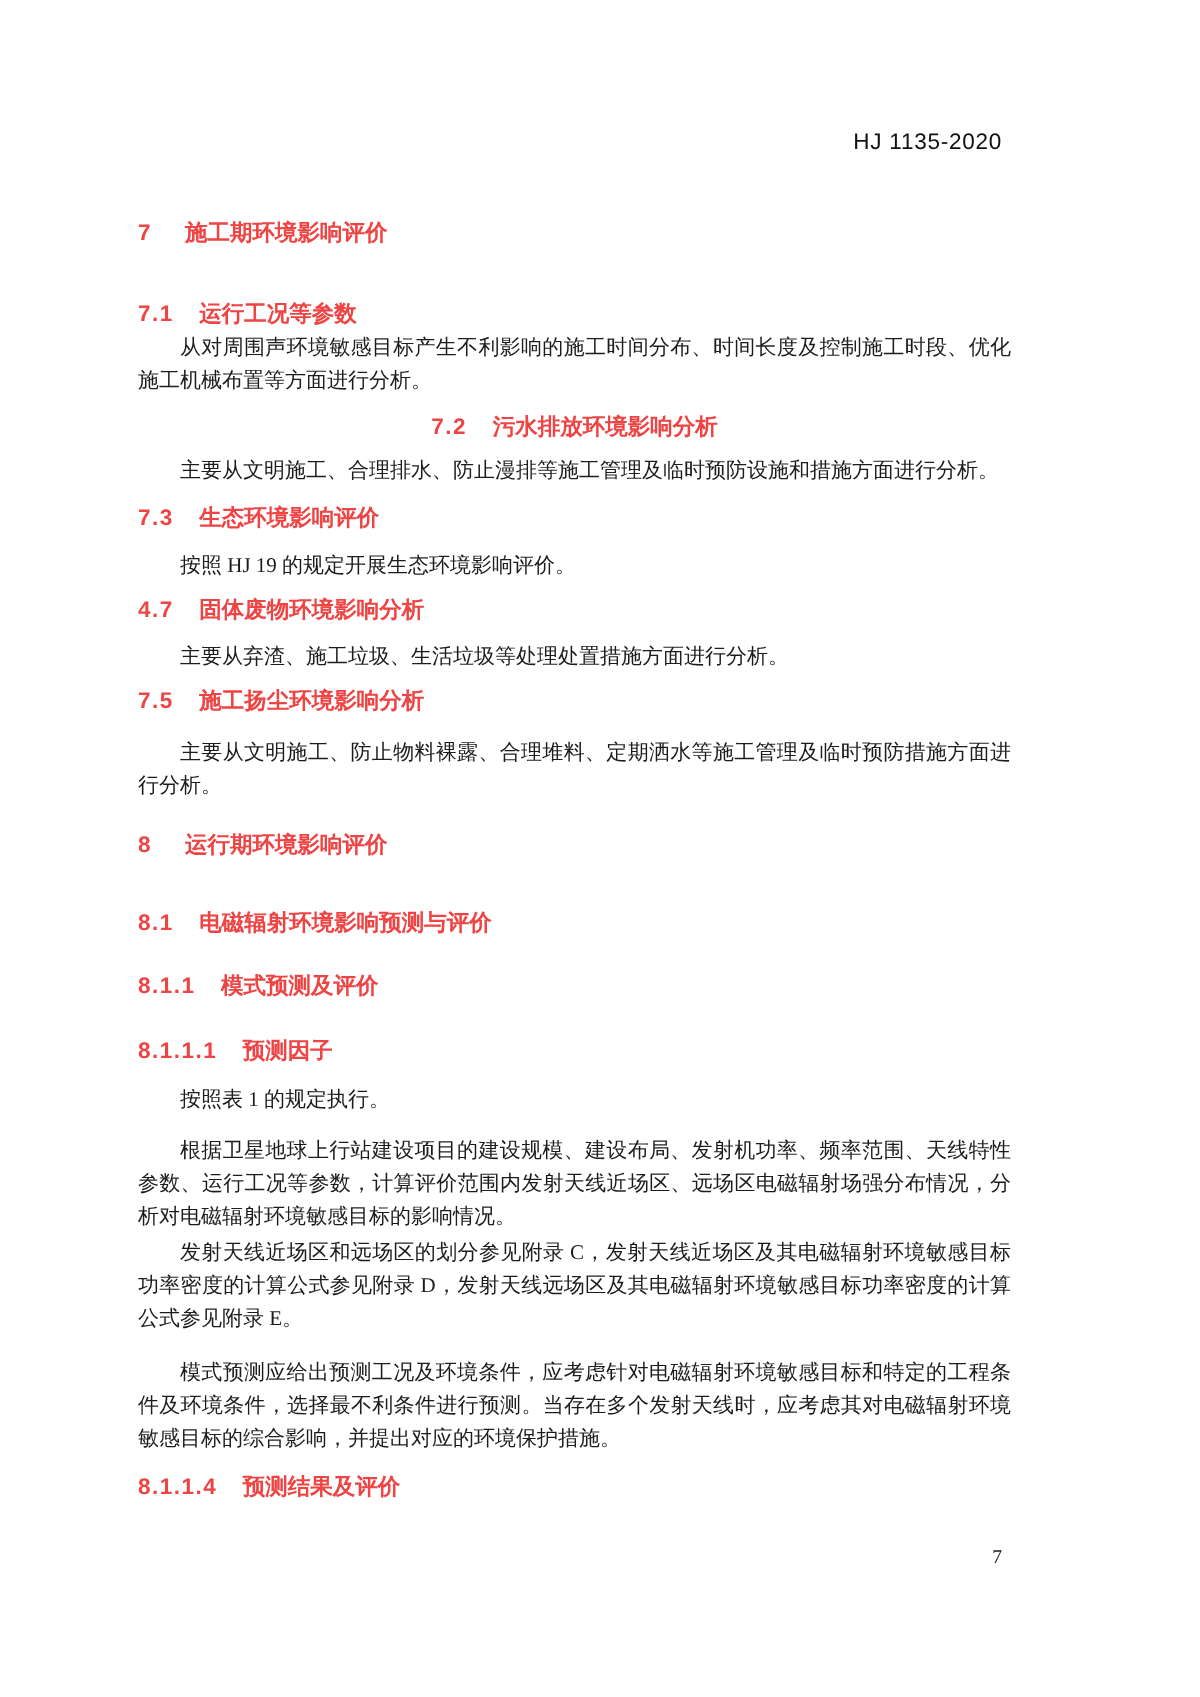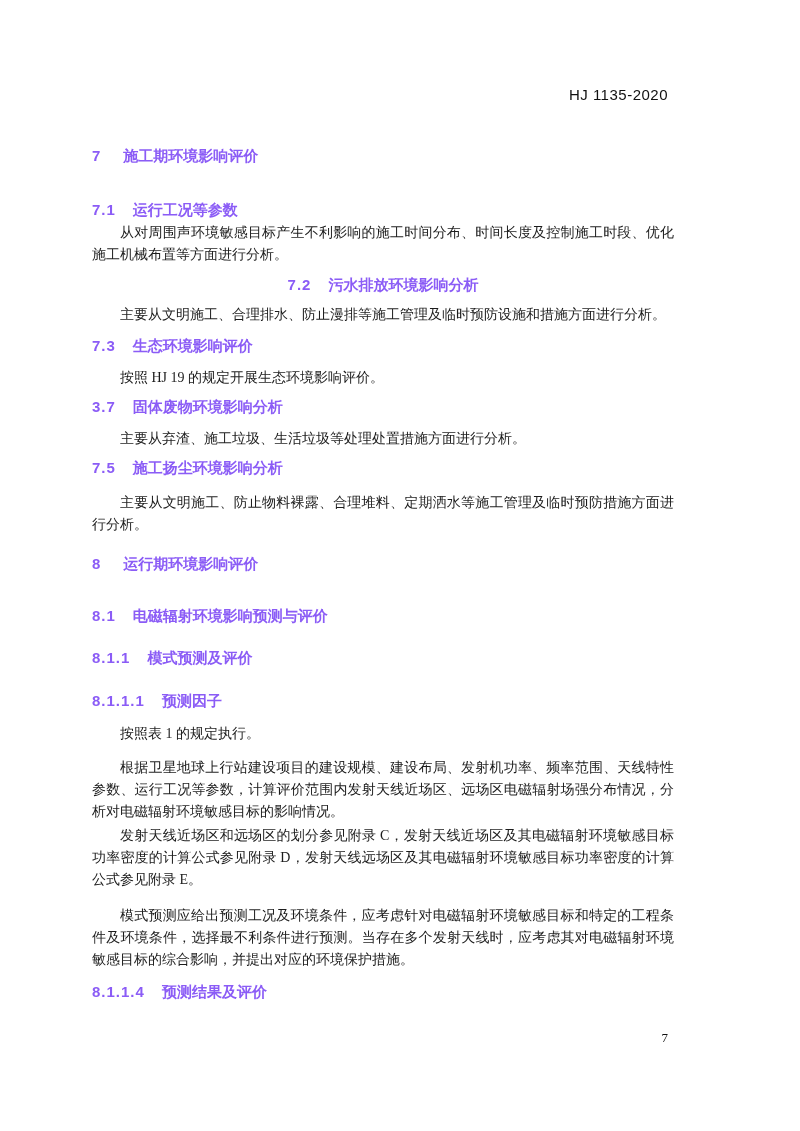--- a/index.html
+++ b/index.html
@@ -21,21 +21,21 @@
     line-height: 18px;
     letter-spacing: 0.5px;
     margin-right: 6px;
     color: #111;
   }
   .hd {
     font-family: "Liberation Sans", "DejaVu Sans", sans-serif;
     font-weight: bold;
     font-size: 15px;
     line-height: 16px;
-    color: #8b5cf6;
+    color: #ef4444;
     white-space: nowrap;
   }
   .hd .num { display: inline-block; margin-right: 17px; letter-spacing: 1px; }
   .hd.chapter .num { margin-right: 22px; }
   .para {
     font-size: 14px;
     line-height: 22px;
     text-align: justify;
     text-indent: 2em;
     margin: 0;
@@ -98,21 +98,21 @@
 
   <p class="para b5">主要从文明施工、合理排水、防止漫排等施工管理及临时预防设施和措施方面进行分析。</p>
 
   <div class="hd b6">
     <span class="num">7.3</span><span>生态环境影响评价</span>
   </div>
 
   <p class="para b7">按照 HJ 19 的规定开展生态环境影响评价。</p>
 
   <div class="hd b8">
-    <span class="num">3.7</span><span>固体废物环境影响分析</span>
+    <span class="num">4.7</span><span>固体废物环境影响分析</span>
   </div>
 
   <p class="para b9">主要从弃渣、施工垃圾、生活垃圾等处理处置措施方面进行分析。</p>
 
   <div class="hd b10">
     <span class="num">7.5</span><span>施工扬尘环境影响分析</span>
   </div>
 
   <p class="para b11">主要从文明施工、防止物料裸露、合理堆料、定期洒水等施工管理及临时预防措施方面进行分析。</p>
 

